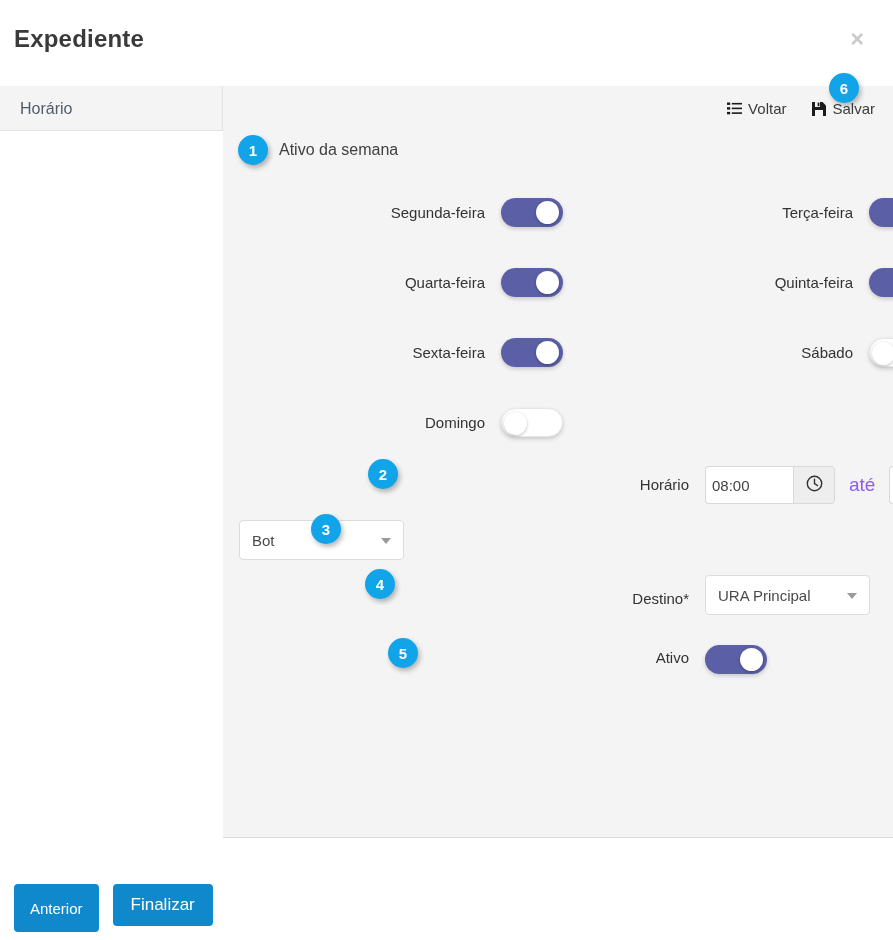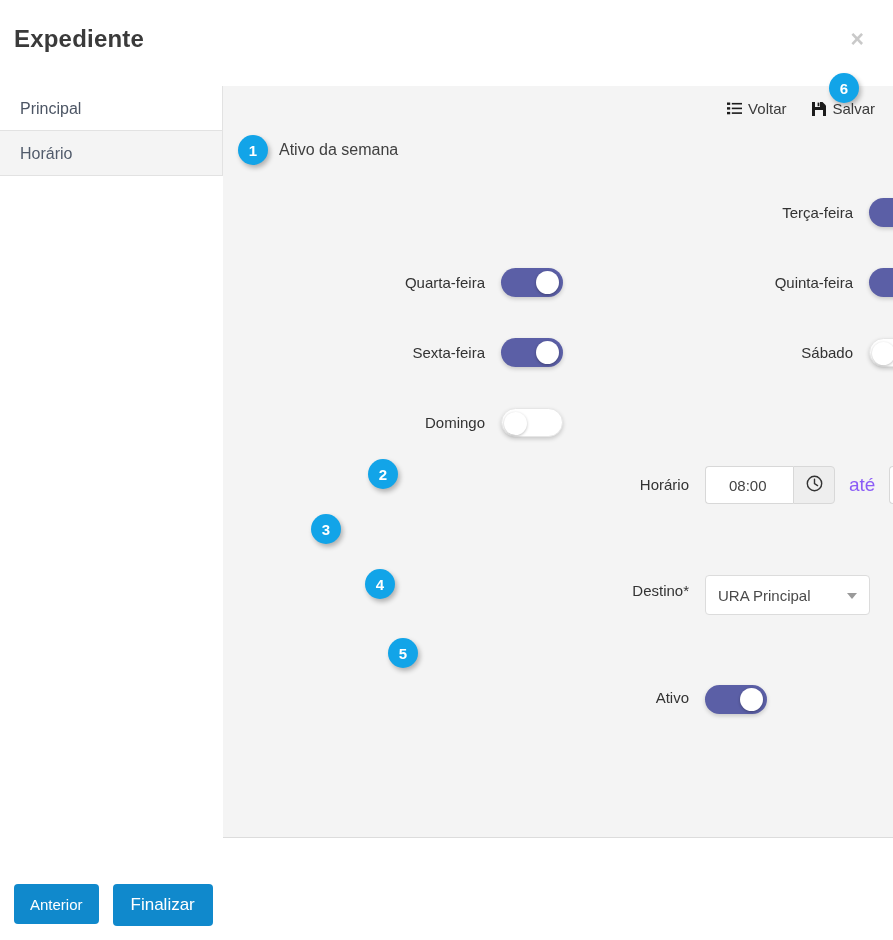--- a/index.html
+++ b/index.html
@@ -110,21 +110,21 @@
     position: absolute; right: 0; font-size: 15px; color: #333;
     white-space: nowrap; text-align: right;
   }
   .label-box { position: relative; width: 466px; height: 34px; }
   .label-box .form-label { top: 8px; }
 
   .time-group { display: flex; align-items: stretch; }
   .time-input {
     width: 88px; height: 38px; border: 1px solid #d8d8d8; border-right: none;
     border-radius: 4px 0 0 4px; background: #fff;
-    font-size: 15px; color: #444; padding: 0 23px;
+    font-size: 15px; color: #444; padding: 0 6px;
     font-family: inherit; outline: none;
   }
   .time-addon {
     width: 42px; height: 38px; border: 1px solid #d8d8d8;
     border-radius: 0 4px 4px 0; background: #eeeeee;
     display: flex; align-items: center; justify-content: center; cursor: pointer;
   }
   .ate-text { margin: 0 14px; font-size: 19px; color: #8b5cf6; }
 
   .select-box {
@@ -137,39 +137,36 @@
     position: absolute; right: 12px; top: 50%; margin-top: -2px;
     width: 0; height: 0; border-left: 5px solid transparent;
     border-right: 5px solid transparent; border-top: 6px solid #9a9a9a;
   }
 
   
   .footer { position: absolute; left: 14px; top: 884px; display: flex; gap: 14px; }
   .btn-primary {
     background: #1089cc; color: #fff; border: none; border-radius: 4px;
     font-size: 15px; font-family: inherit; cursor: pointer;
-    padding: 0 16px; height: 40px;
+    padding: 0 16px; height: 48px;
   }
   .btn-primary.large { font-size: 17px; height: 42px; padding: 0 18px; }
 </style>
 </head>
 <body>
 
 <div class="modal">
 
   <div class="modal-header">
     <div class="modal-title">Expediente</div>
     <button class="close-btn">×</button>
   </div>
 
   <div class="tab-filler"></div>
   <div class="tabs">
-    <div class="tab">
-      <span>Principal</span>
-    </div>
     <div class="tab active">
       <span>Horário</span>
     </div>
   </div>
 
   <div class="content">
 
     <div class="toolbar">
       <button class="tool-btn">
         <span>
@@ -197,20 +194,26 @@
       </button>
     </div>
     <div class="badge" style="right:34px; top:-13px;">6</div>
 
     <div class="badge" style="left:15px; top:49px;">1</div>
     <div class="section-head">Ativo da semana</div>
 
     <div class="days">
 
       <div class="day-row">
+        <div class="day-cell col-a">
+          <span class="day-label">Segunda-feira</span>
+          <div class="switch on">
+              <div class="knob"></div>
+            </div>
+        </div>
         <div class="day-cell col-b">
           <span class="day-label">Terça-feira</span>
           <div class="switch on"></div>
         </div>
       </div>
 
       <div class="day-row">
         <div class="day-cell col-a">
           <span class="day-label">Quarta-feira</span>
           <div class="switch on">
@@ -268,36 +271,40 @@
       <span class="ate-text">até</span>
       <div class="time-group">
         <input class="time-input" type="text" value="18:00" style="">
 
       </div>
     </div>
 
     <div class="badge" style="left:88px; top:428px;">3</div>
     <div class="form-row" style="left:0; top:434px;">
       <div style="width:16px"></div>
+      <div class="select-box">
+        <span>Bot</span>
+        <span class="caret"></span>
+      </div>
     </div>
 
     <div class="badge" style="left:142px; top:483px;">4</div>
     <div class="form-row" style="left:0; top:489px;">
       <div class="label-box">
-        <span class="form-label" style="top:4px;">Destino*</span>
+        <span class="form-label" style="top:12px;">Destino*</span>
       </div>
       <div style="width:16px"></div>
       <div class="select-box">
         <span>URA Principal</span>
         <span class="caret"></span>
       </div>
     </div>
 
     <div class="badge" style="left:165px; top:552px;">5</div>
-    <div class="form-row" style="left:0; top:556px;margin-top:40px;">
+    <div class="form-row" style="left:0; top:556px;">
       <div class="label-box">
         <span class="form-label" style="top:7px;">Ativo</span>
       </div>
       <div style="width:16px"></div>
       <div class="switch on">
           <div class="knob"></div>
         </div>
     </div>
 
   </div>

